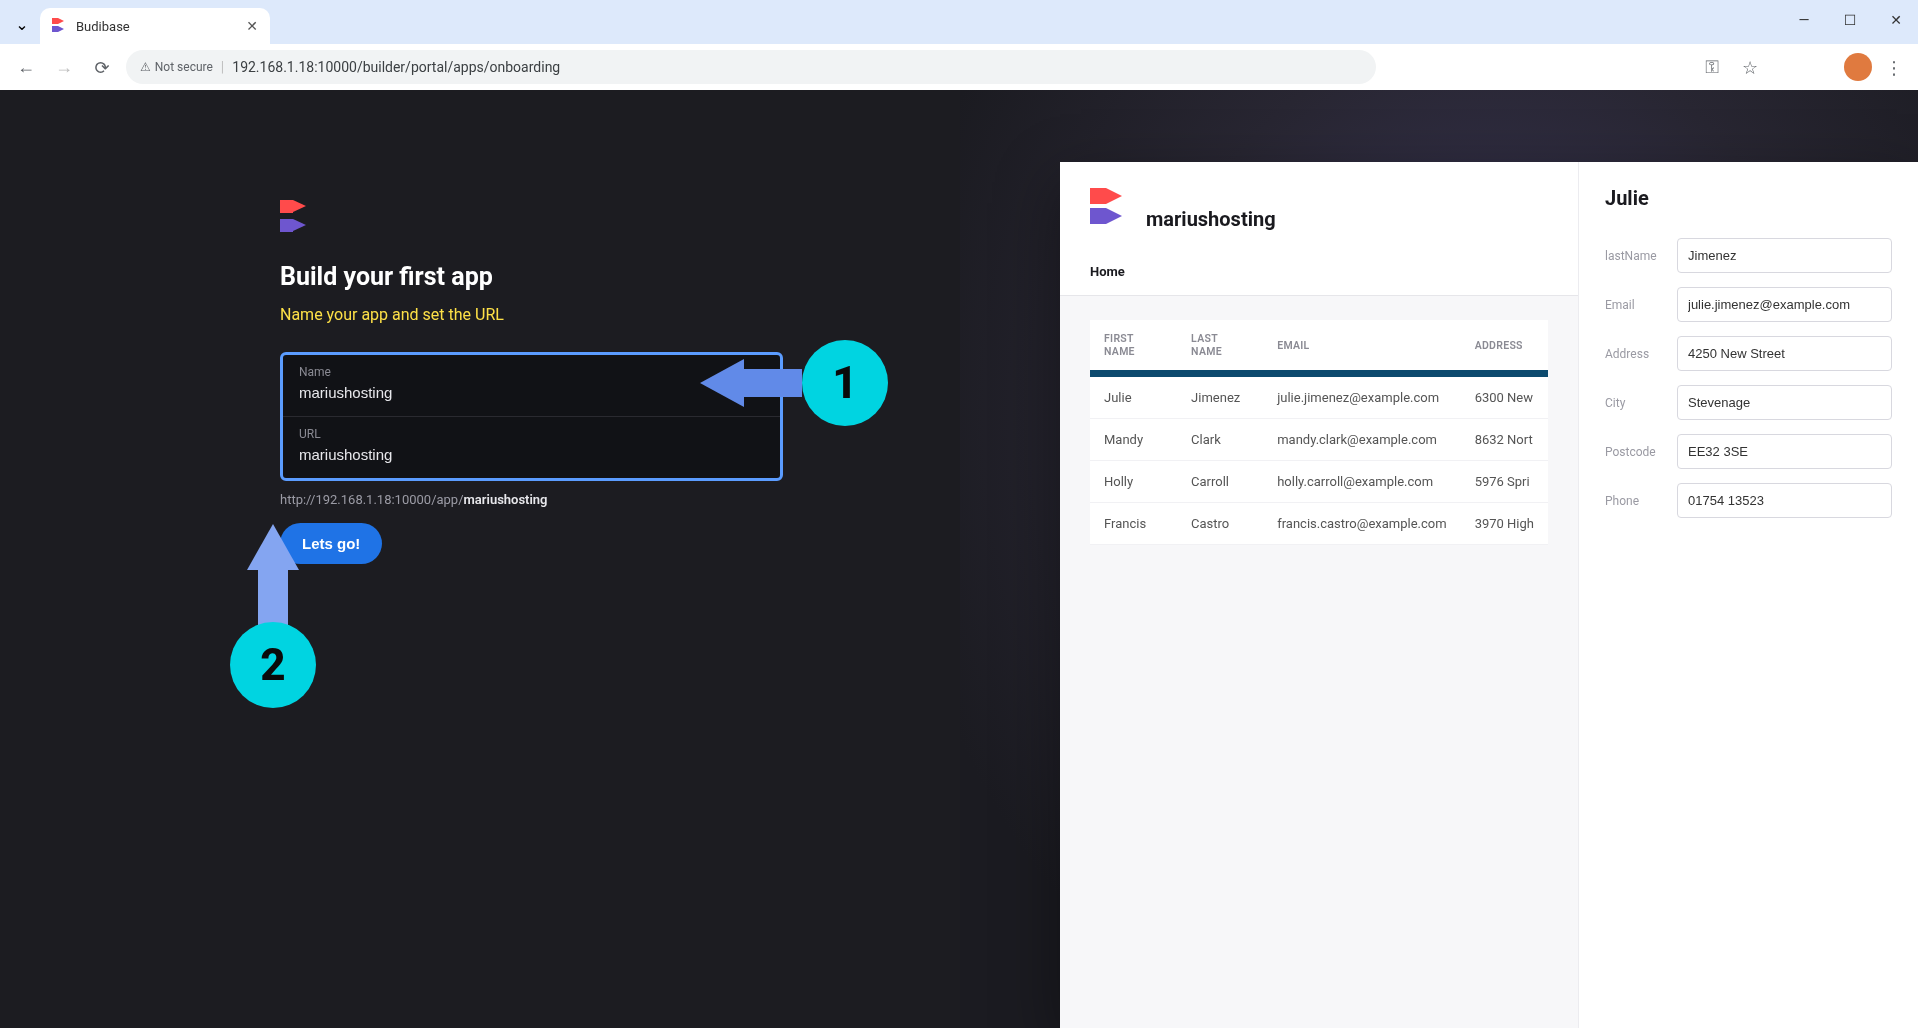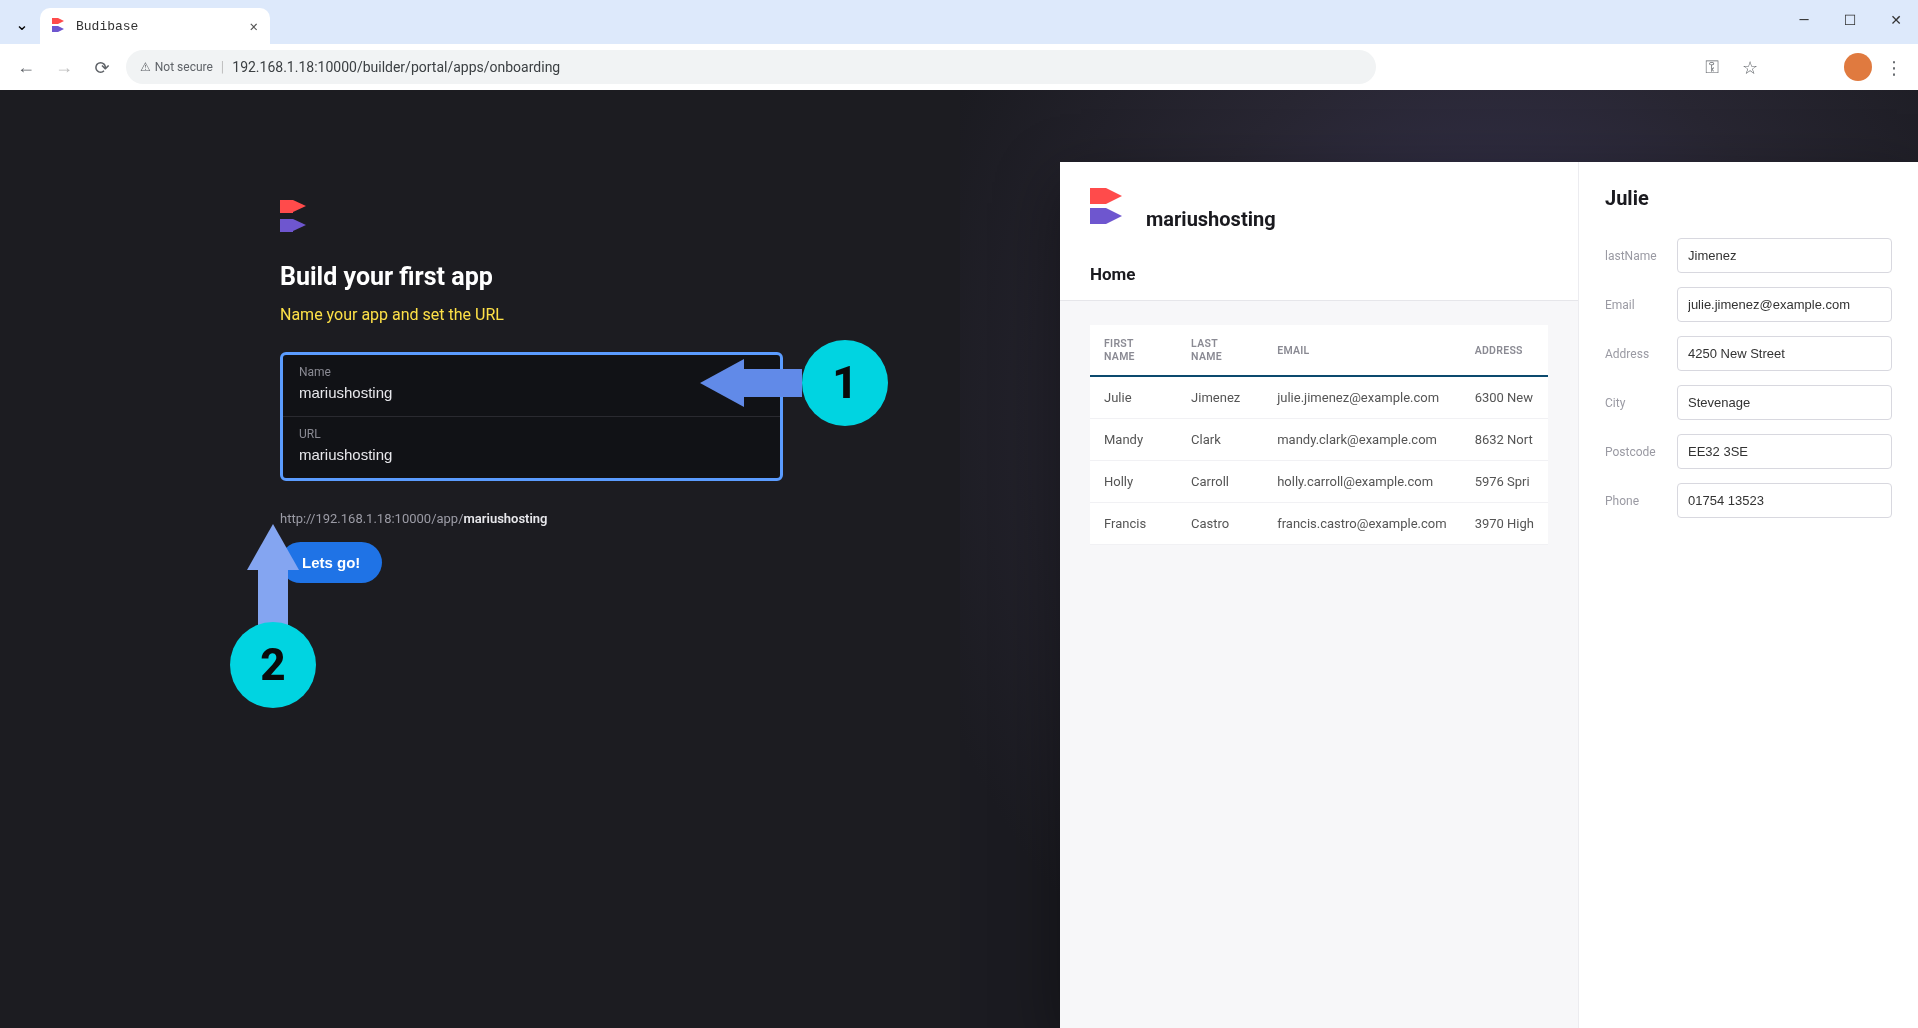--- a/index.html
+++ b/index.html
@@ -2,21 +2,21 @@
 <html><head>
 <meta charset="utf-8">
 <style>
   * { box-sizing: border-box; margin: 0; padding: 0; }
   body { font-family: -apple-system, BlinkMacSystemFont, "Segoe UI", Roboto, sans-serif; background: #fff; width: 1918px; height: 1028px; overflow: hidden; }
 
   
   .browser-chrome { background: #dde9fb; height: 90px; position: relative; }
   .tab-bar { height: 44px; display: flex; align-items: flex-end; padding-left: 8px; }
   .tab-dropdown { width: 28px; height: 28px; display:flex; align-items:center; justify-content:center; margin-right:4px; margin-bottom:6px; border-radius:50%; }
-  .tab { background: #fff; border-radius: 10px 10px 0 0; height: 36px; min-width: 230px; display: flex; align-items: center; padding: 0 12px; gap: 8px; font-size: 13px; color: #333; font-family: Liberation Mono, monospace; }
+  .tab { background: #fff; border-radius: 10px 10px 0 0; height: 36px; min-width: 230px; display: flex; align-items: center; padding: 0 12px; gap: 8px; font-size: 13px; color: #333; }
   .tab .favicon { width:16px; height:16px; display:inline-flex; }
   .tab .close { margin-left:auto; font-size:14px; color:#555; }
   .window-ctrls { position:absolute; right:8px; top:6px; display:flex; gap:18px; align-items:center; }
   .window-ctrls span { width:28px; height:28px; display:flex; align-items:center; justify-content:center; font-size:14px; color:#333; }
 
   .addr-bar { background:#fff; height:46px; display:flex; align-items:center; padding:0 12px; gap:10px; }
   .nav-btn { width:28px; height:28px; display:flex; align-items:center; justify-content:center; color:#5f6368; border-radius:50%; font-size:18px; }
   .nav-btn.disabled { color:#bdbdbd; }
   .urlbox { flex:0 0 auto; width:1250px; height:34px; background:#f1f3f4; border-radius:17px; display:flex; align-items:center; padding:0 14px; gap:8px; font-size:14px; color:#3c4043; }
   .chip { display:flex; align-items:center; gap:4px; font-size:12px; color:#5f6368; }
@@ -38,44 +38,44 @@
 
   h1.title { color:#fff; font-size:25px; font-weight:700; margin-bottom:14px; }
   .subtitle { color:#fde047; font-size:16px; margin-bottom:28px; }
 
   .field-group { border:3px solid #5b9cff; border-radius:6px; width:503px; background:#111216; }
   .field { padding:10px 16px 14px; border-bottom:1px solid #2a2a30; }
   .field:last-child { border-bottom:none; }
   .field label { display:block; font-size:12px; color:#8a8a93; margin-bottom:4px; }
   .field input { background:transparent; border:none; outline:none; color:#e8e8ec; font-size:15px; width:100%; }
 
-  .appurl { margin-top:30px; color:#9b9ba5; font-size:13px; }
+  .appurl { margin-top:11px; color:#9b9ba5; font-size:13px; }
   .appurl b { color:#e8e8ec; font-weight:600; }
 
   .go-btn { margin-top:16px; background:#1f73e6; color:#fff; border:none; padding:12px 22px; border-radius:24px; font-size:15px; font-weight:600; cursor:pointer; }
 
   
   .anno { position:absolute; display:flex; align-items:center; }
   .anno .circle { width:86px; height:86px; border-radius:50%; background:#00d4e1; display:flex; align-items:center; justify-content:center; font-size:44px; font-weight:800; color:#0a0a0a; }
   .anno .arrow-left { width:0; height:0; border-top:24px solid transparent; border-bottom:24px solid transparent; border-right:44px solid #618ae8; }
   .anno .stem-h { height:28px; width:58px; background:#618ae8; }
   .anno .arrow-up { display:flex; flex-direction:column; align-items:center; }
   .anno .arrow-up .head { width:0; height:0; border-left:26px solid transparent; border-right:26px solid transparent; border-bottom:46px solid #84a5f1; }
   .anno .arrow-up .stem { width:30px; height:56px; background:#84a5f1; }
 
   
   .preview { position:absolute; left:100px; top:72px; right:0; bottom:0; background:#fff; box-shadow:0 20px 60px rgba(0,0,0,0.4); display:flex; }
   .pv-main { flex:1; min-width:0; }
   .pv-header { padding:26px 30px 14px; display:flex; align-items:center; gap:16px; }
   .pv-title { font-size:20px; font-weight:700; color:#1a1a1f; }
-  .pv-nav { padding:0 30px 16px; font-size:17px; font-weight:700; color:#1a1a1f; }
+  .pv-nav { padding:0 30px 16px; font-size:13px; font-weight:700; color:#1a1a1f; }
   .pv-divider { height:1px; background:#e6e6ea; }
   .pv-body { padding:24px 30px 0; background:#f7f7f9; height:calc(100% - 128px); }
   table { width:100%; border-collapse:collapse; background:#fff; font-size:13px; }
-  th { text-align:left; padding:12px 14px; font-size:10.5px; letter-spacing:0.3px; color:#8a8a93; border-bottom:2px solid #0c4a6e; font-weight:600; }
+  th { text-align:left; padding:12px 14px; font-size:10.5px; letter-spacing:0.3px; color:#8a8a93; border-bottom:7px solid #0c4a6e; font-weight:600; }
   td { padding:13px 14px; color:#555; border-bottom:1px solid #f1f1f4; white-space:nowrap; overflow:hidden; text-overflow:ellipsis; }
 
   .pv-side { width:340px; border-left:1px solid #ececf0; padding:24px 26px; }
   .pv-side h2 { font-size:20px; font-weight:700; color:#1a1a1f; margin-bottom:28px; }
   .fld { display:flex; align-items:center; margin-bottom:14px; gap:12px; }
   .fld label { width:60px; font-size:12px; color:#9a9aa3; }
   .fld input { flex:1; border:1px solid #d8d8df; border-radius:4px; padding:9px 10px; font-size:13px; color:#333; }
 </style>
 </head>
 <body>

